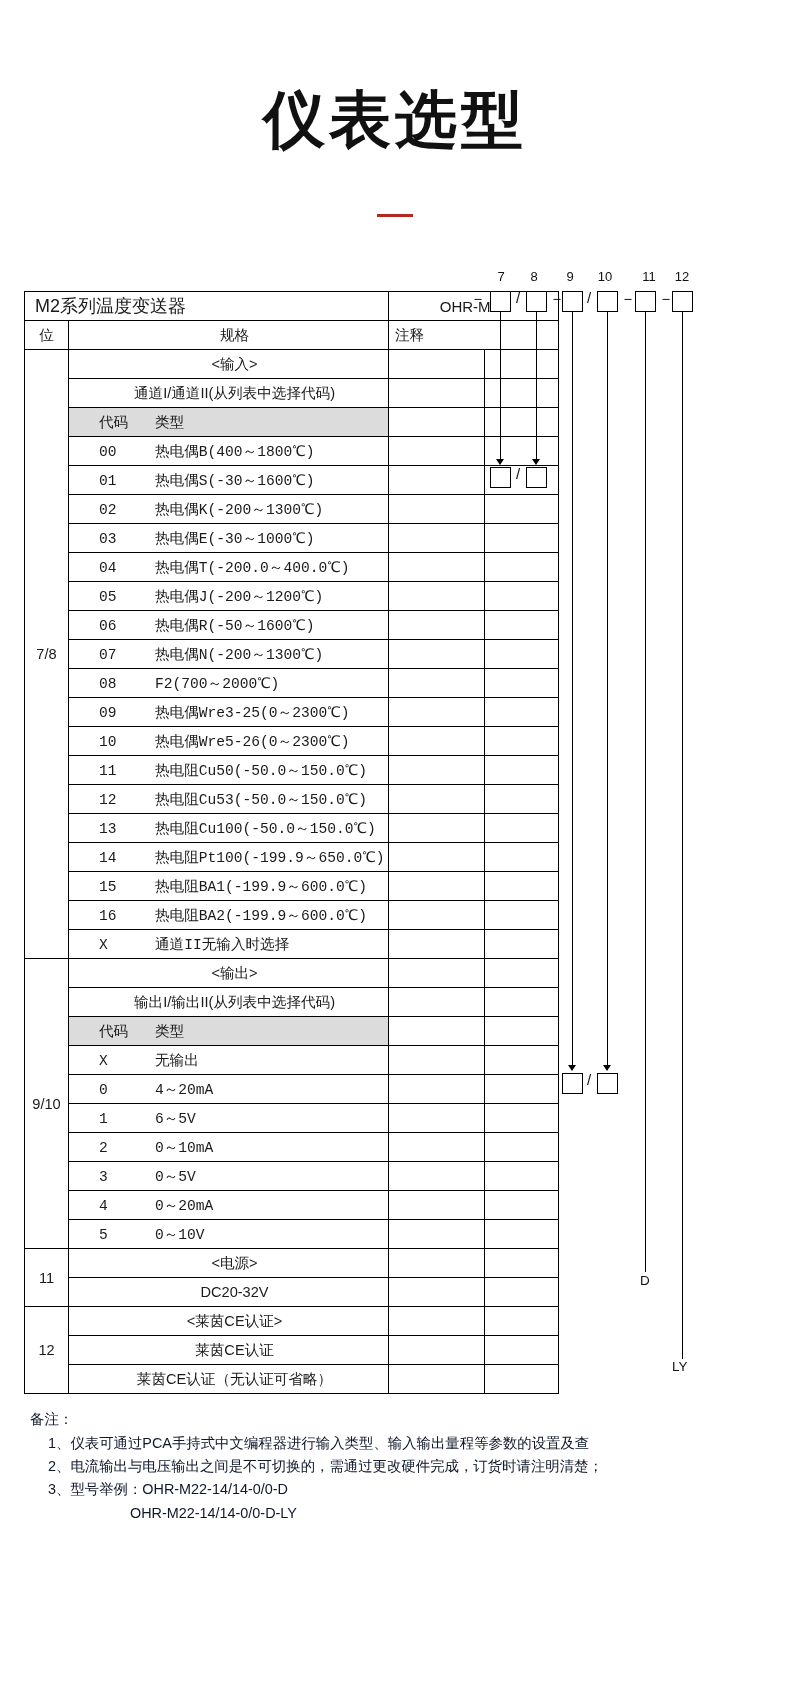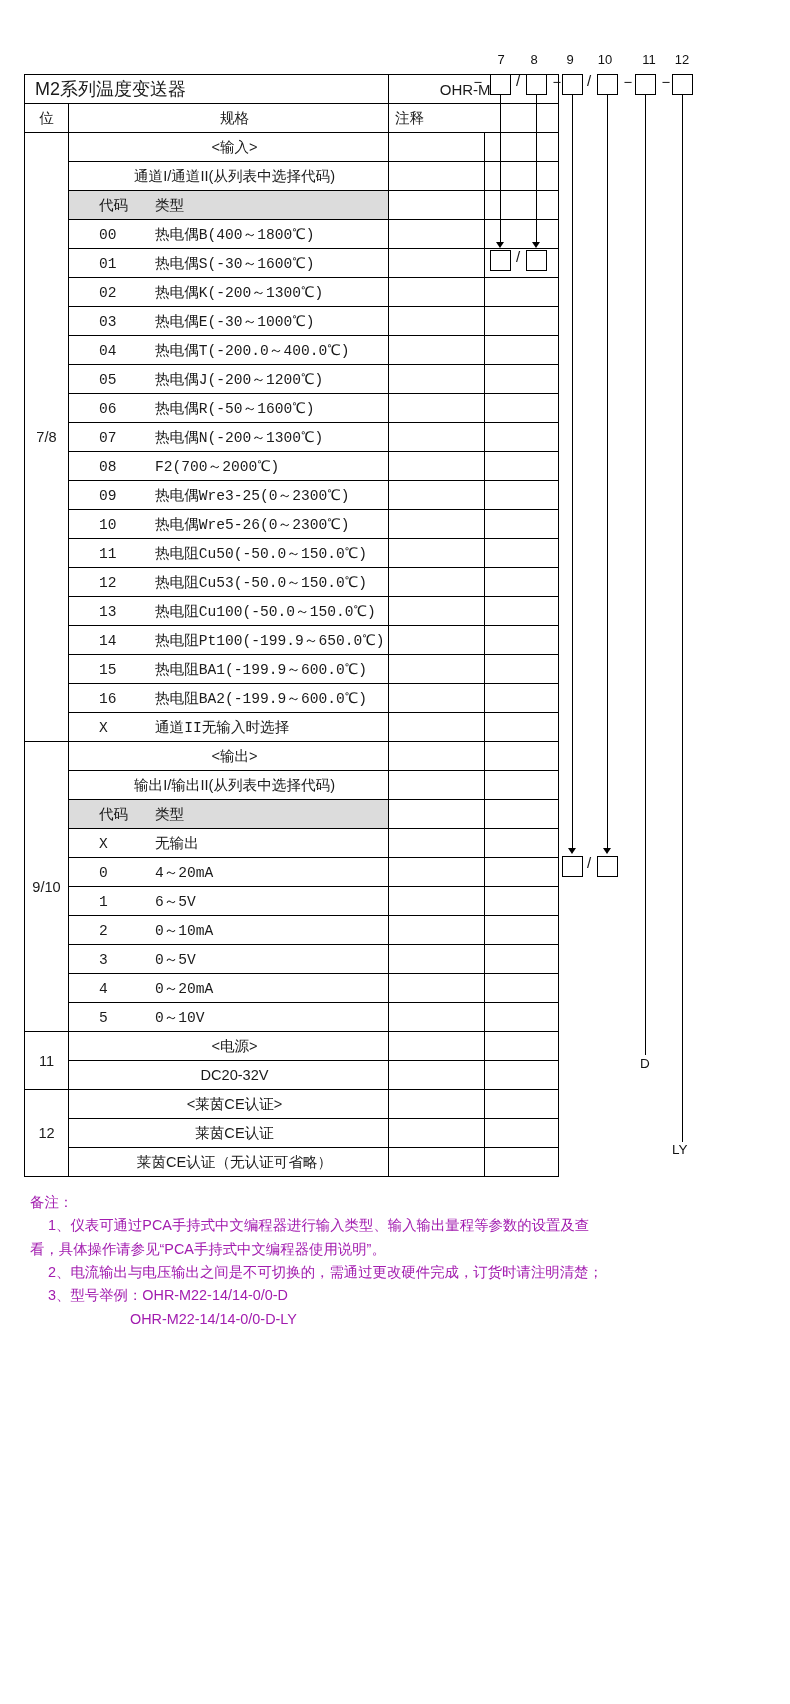--- a/index.html
+++ b/index.html
@@ -124,31 +124,35 @@
     font-size: 16px;
     color: #111;
   }
 
   
   .notes {
     margin: 14px 0 0 0;
     padding: 0 30px 0 30px;
     font-size: 14.4px;
     line-height: 1.62;
-    color: #a21caf;
+    color: #0f172a;
   }
   .notes .ln { white-space: pre-wrap; }
   .notes .ind { padding-left: 18px; }
   .notes .ind2 { padding-left: 100px; }
 </style>
 </head>
 <body>
 
 <div class="page">
 
+  <div class="title-block">
+    <div class="main-title">仪表选型</div>
+    <div class="title-rule"></div>
+  </div>
 
   <div class="spec-wrap">
 
     <div class="diagram">
 
       <div class="dnum" style="left:22px;  top:0px;">7</div>
       <div class="dnum" style="left:55px;  top:0px;">8</div>
       <div class="dnum" style="left:91px;  top:0px;">9</div>
       <div class="dnum" style="left:126px; top:0px;">10</div>
       <div class="dnum" style="left:170px; top:0px;">11</div>
@@ -665,19 +669,18 @@
             </td>
             <td class="c-right nb"></td>
         </tr>
       </tbody>
     </table>
   </div>
 
   <div class="notes">
     <div class="ln">备注：</div>
     <div class="ln ind">1、仪表可通过PCA手持式中文编程器进行输入类型、输入输出量程等参数的设置及查</div>
-    <div class="ln">看，具体操作请参见“PCA手持式中文编程器使用说明”。</div>
     <div class="ln ind">2、电流输出与电压输出之间是不可切换的，需通过更改硬件完成，订货时请注明清楚；</div>
     <div class="ln ind">3、型号举例：OHR-M22-14/14-0/0-D</div>
     <div class="ln ind2">OHR-M22-14/14-0/0-D-LY</div>
   </div>
 
 </div>
 
 </body></html>

